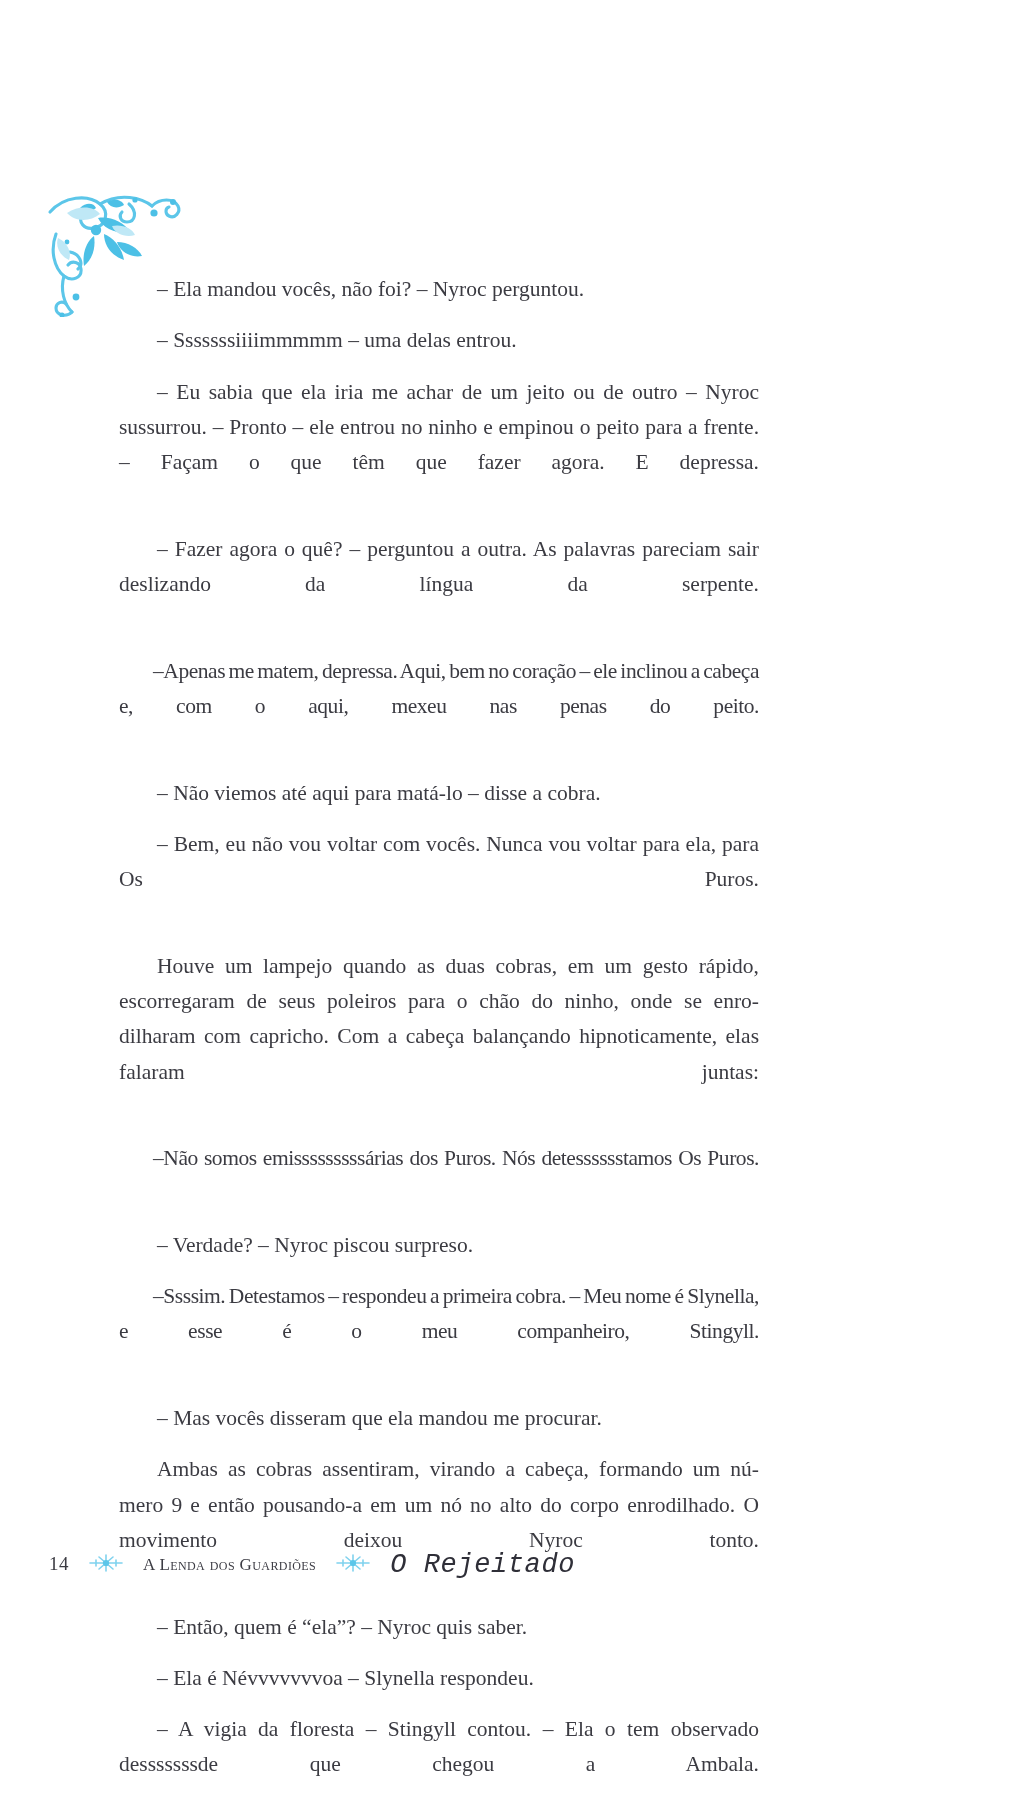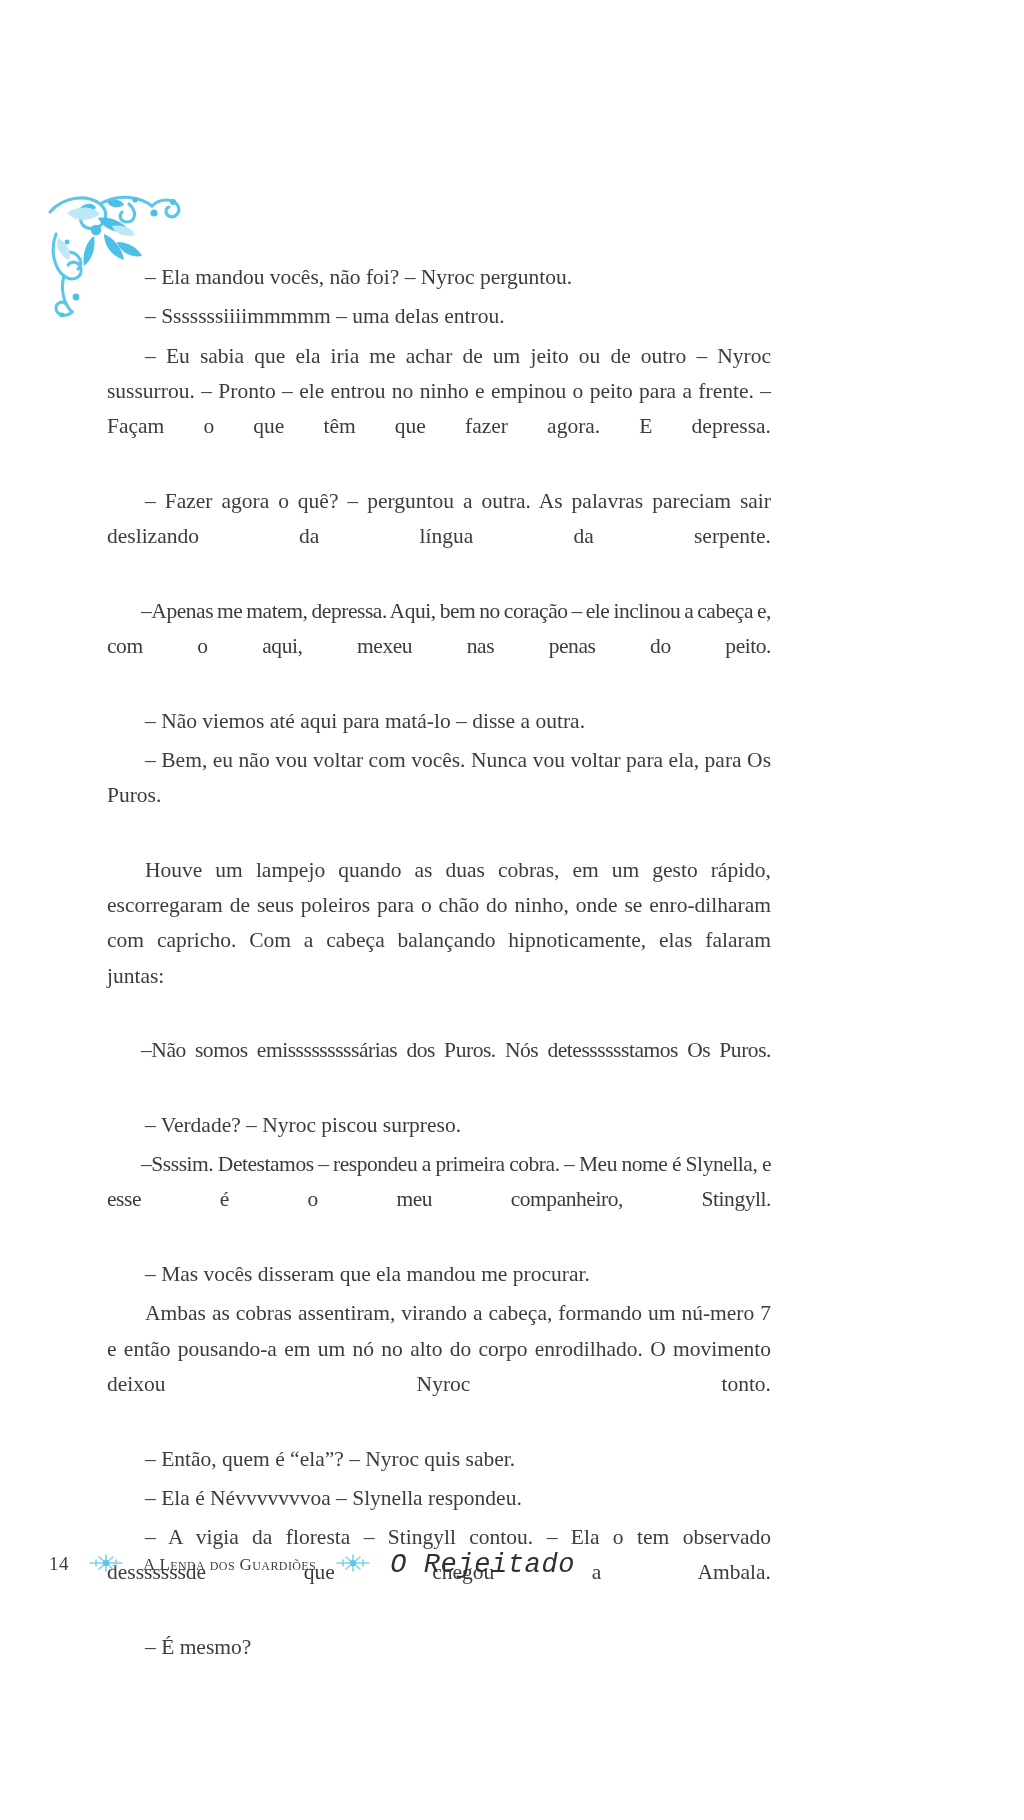--- a/index.html
+++ b/index.html
@@ -40,21 +40,21 @@
     top: 256px;
     width: 672px;
     color: #3b3b42;
     font-size: 21.5px;
     line-height: 35.3px;
     text-align: justify;
     text-justify: inter-word;
   }
 
   .para {
-    margin: 4px;
+    margin: 16px;
     text-indent: 38px;
     text-align: justify;
     hyphens: manual;
   }
 
   
   .para::after {
     content: "";
     display: inline-block;
     width: 100%;
@@ -151,28 +151,28 @@
       </g>
     </svg>
   </div>
 
   <div class="text-column">
     <p class="para one-line">– Ela mandou vocês, não foi? – Nyroc perguntou.</p>
     <p class="para one-line">– Sssssssiiiimmmmm – uma delas entrou.</p>
     <p class="para">– Eu sabia que ela iria me achar de um jeito ou de outro – Nyroc sussurrou. – Pronto – ele entrou no ninho e empinou o peito para a frente. – Façam o que têm que fazer agora. E depressa.</p>
     <p class="para">– Fazer agora o quê? – perguntou a outra. As palavras pareciam sair deslizando da língua da serpente.</p>
     <p class="para tight">–Apenas me matem, depressa. Aqui, bem no coração – ele inclinou a cabeça e, com o aqui, mexeu nas penas do peito.</p>
-    <p class="para one-line">– Não viemos até aqui para matá-lo – disse a outra.</p>
+    <p class="para one-line">– Não viemos até aqui para matá-lo – disse a cobra.</p>
     <p class="para">– Bem, eu não vou voltar com vocês. Nunca vou voltar para ela, para Os Puros.</p>
     <p class="para">Houve um lampejo quando as duas cobras, em um gesto rápido, escorregaram de seus poleiros para o chão do ninho, onde se enro-dilharam com capricho. Com a cabeça balançando hipnoticamente, elas falaram juntas:</p>
     <p class="para tight">–Não somos emisssssssssárias dos Puros. Nós detesssssstamos Os Puros.</p>
     <p class="para one-line">– Verdade? – Nyroc piscou surpreso.</p>
     <p class="para tight">–Ssssim. Detestamos – respondeu a primeira cobra. – Meu nome é Slynella, e esse é o meu companheiro, Stingyll.</p>
     <p class="para one-line">– Mas vocês disseram que ela mandou me procurar.</p>
-    <p class="para">Ambas as cobras assentiram, virando a cabeça, formando um nú-mero 7 e então pousando-a em um nó no alto do corpo enrodilhado. O movimento deixou Nyroc tonto.</p>
+    <p class="para">Ambas as cobras assentiram, virando a cabeça, formando um nú-mero 9 e então pousando-a em um nó no alto do corpo enrodilhado. O movimento deixou Nyroc tonto.</p>
     <p class="para one-line">– Então, quem é “ela”? – Nyroc quis saber.</p>
     <p class="para one-line">– Ela é Névvvvvvvoa – Slynella respondeu.</p>
     <p class="para">– A vigia da floresta – Stingyll contou. – Ela o tem observado desssssssde que chegou a Ambala.</p>
     <p class="para one-line">– É mesmo?</p>
   </div>
 
   <div class="footer">
     <span class="folio">14</span>
 
     <span class="orn-sep">

